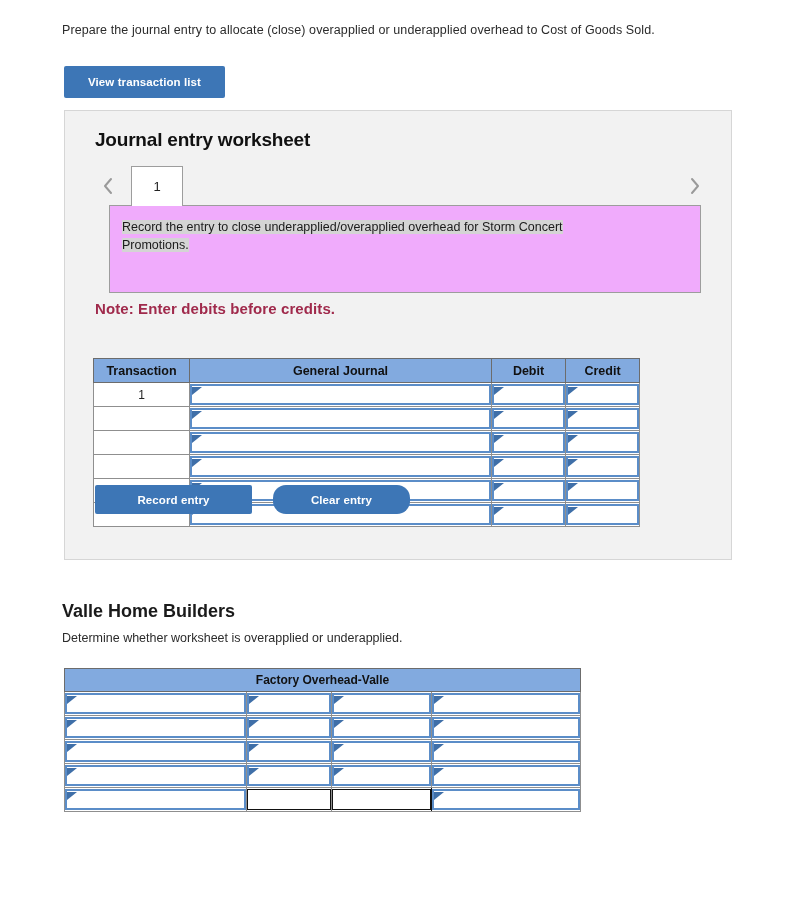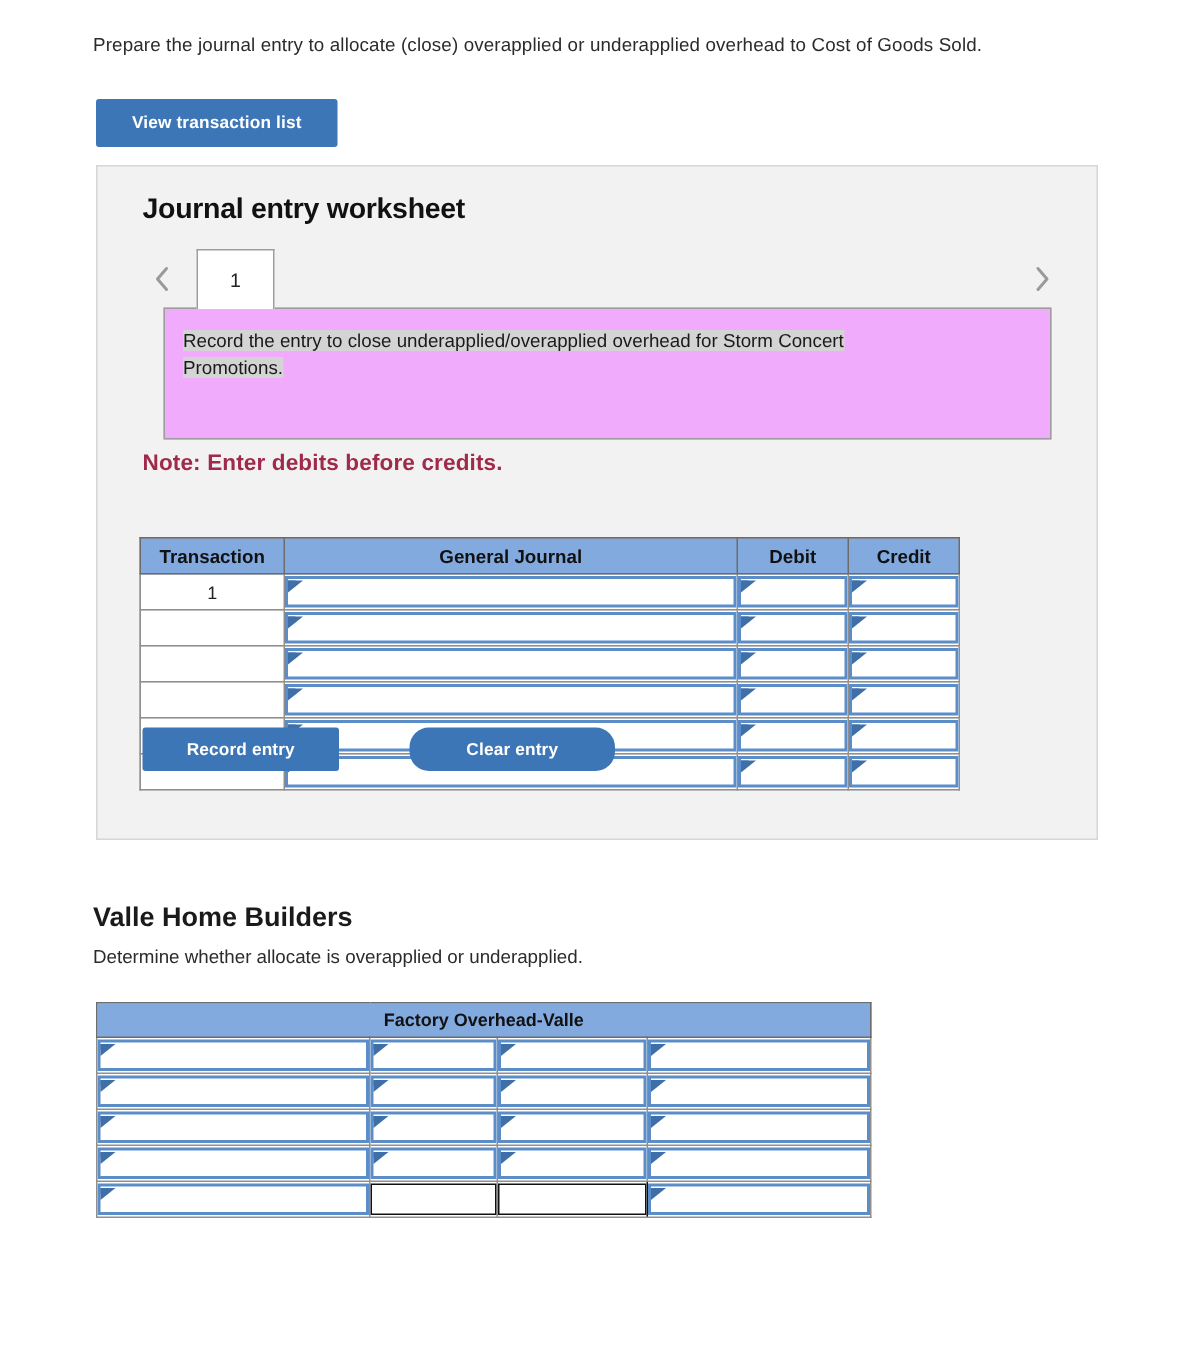--- a/index.html
+++ b/index.html
@@ -212,21 +212,21 @@
   }
   .inp-plain {
     position: relative;
     height: 21px;
     background: #ffffff;
     border: 1px solid #111111;
     box-sizing: border-box;
   }
 
   
-  #record-entry       { position: absolute; left: 30px;  top: 374px; width: 131px; height: 29px; }
+  #record-entry       { position: absolute; left: 30px;  top: 374px; width: 157px; height: 29px; }
   #clear-entry        { position: absolute; left: 208px; top: 374px; width: 137px; height: 29px; border-radius: 13px; }
   #view-general-journal { position: absolute; left: 473px; top: 374px; width: 163px; height: 29px; }
 
   
   .company-name {
     position: absolute;
     left: 62px;
     top: 601px;
     font-size: 18px;
     font-weight: bold;
@@ -398,21 +398,21 @@
           </td>
       </tr>
     </tbody>
   </table>
 
   <button class="btn" id="record-entry">Record entry</button>
   <button class="btn" id="clear-entry">Clear entry</button>
 </div>
 
 <div class="company-name">Valle Home Builders</div>
-<div class="sub-prompt">Determine whether allocate is overapplied or underapplied.</div>
+<div class="sub-prompt">Determine whether worksheet is overapplied or underapplied.</div>
 
 <table class="ttable">
   <colgroup>
     <col class="tc1">
       <col class="tc2">
       <col class="tc3">
       <col class="tc4">
   </colgroup>
   <thead>
     <tr>

